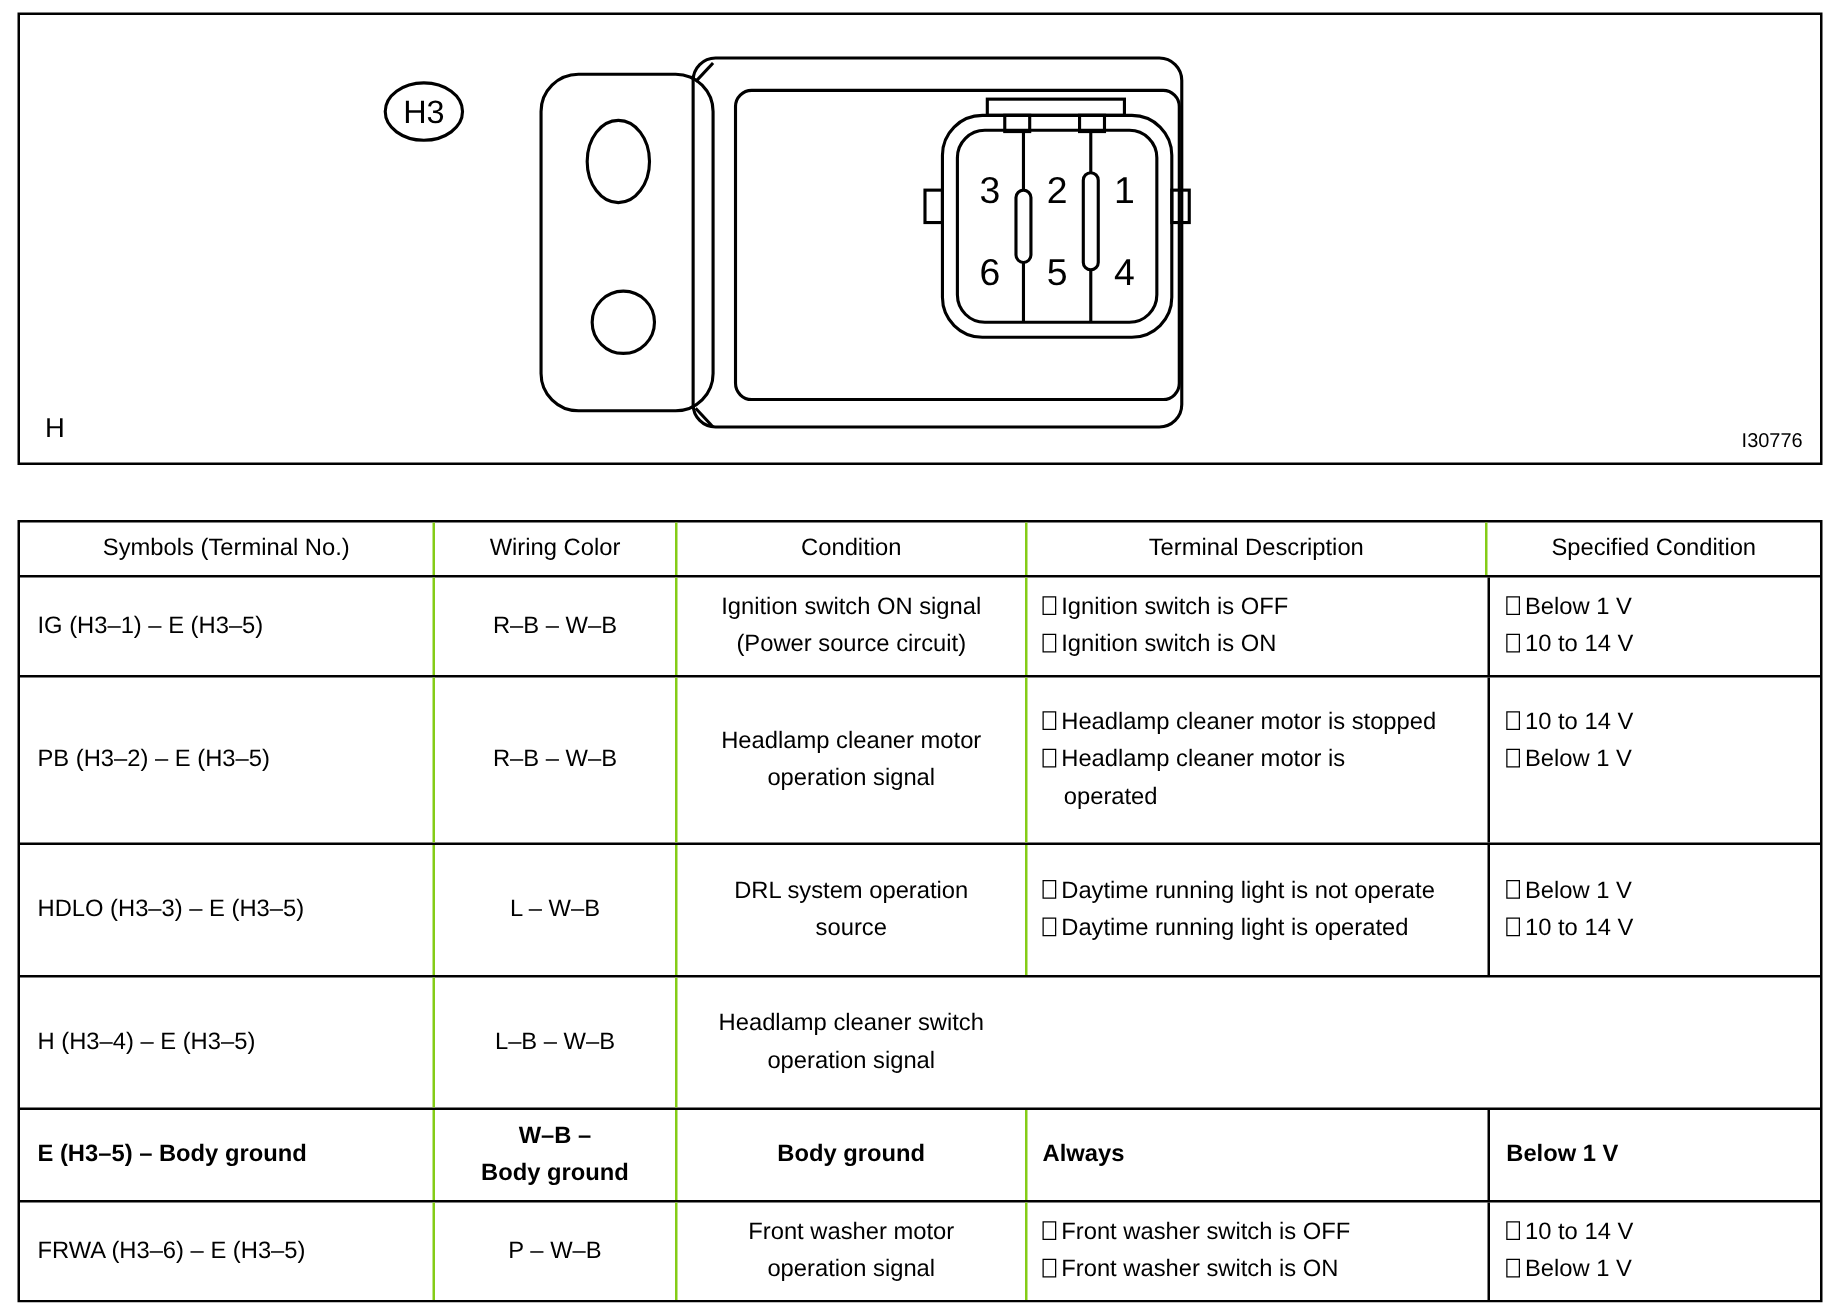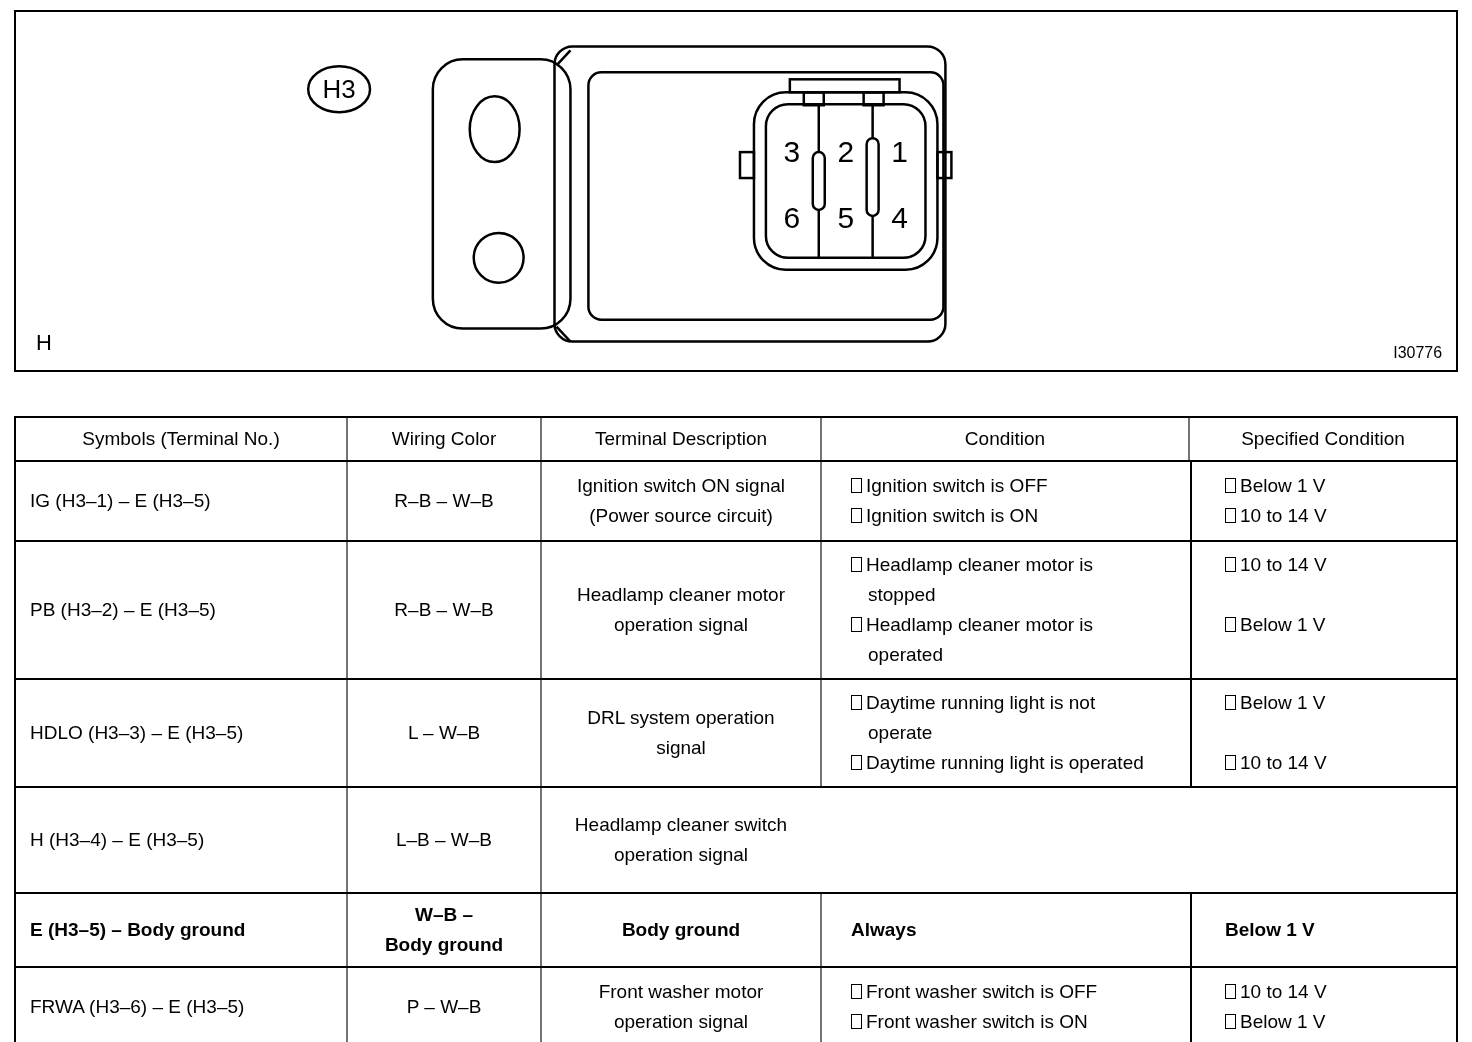--- a/index.html
+++ b/index.html
@@ -15,38 +15,38 @@
 
   
   .spec-table {
     margin-top:44px; border:2px solid #000;
     font-size:19px; line-height:30px;
   }
   .t-row { display:grid; }
   .t-row + .t-row { border-top:2px solid #000; }
   .t-head { grid-template-columns:330px 194px 280px 368px 1fr; min-height:42px; }
   .t-data { grid-template-columns:330px 194px 280px 1fr; }
-  .t-head > div + div, .t-data > div + div { border-left:2px solid #737373; }
+  .t-head > div + div, .t-data > div + div { border-left:2px solid #84cc16; }
   .hcell { display:flex; align-items:center; justify-content:center; text-align:center; padding:4px 6px; }
   .sym { display:flex; align-items:center; padding:6px 10px 6px 14px; }
   .wir, .desc {
     display:flex; flex-direction:column; align-items:center; justify-content:center;
     text-align:center; padding:6px 8px;
   }
   .grp { position:relative; }
   .pair-grid {
     position:relative; display:grid; grid-template-columns:368px 1fr;
     align-content:center; height:100%; box-sizing:border-box; padding:8px 0;
   }
   .pair-grid::before {
     content:""; position:absolute; left:368px; top:0; bottom:0; width:2px; background:#000;
   }
   .li { padding-left:17px; text-indent:-17px; }
-  .cond { padding-left:46px; padding-right:34px; }   
-  .spec { padding-left:32px; padding-right:8px;margin-left:20px; }    
+  .cond { padding-left:29px; padding-right:34px; }   
+  .spec { padding-left:32px; padding-right:8px; }    
   .bullet {
     display:inline-block; width:9px; height:13px; border:1.5px solid #000;
     margin-right:4px; vertical-align:-1px; text-indent:0;
   }
   
   .t-data:nth-child(2) { min-height:78px; }
   .t-data:nth-child(3) { min-height:132px; }
   .t-data:nth-child(4) { min-height:104px; }
   .t-data:nth-child(5) { min-height:104px; }
   .t-data:nth-child(6) { min-height:72px;font-weight:bold; }
@@ -91,22 +91,22 @@
       <text x="324" y="86" fill="#000" font-size="26" text-anchor="middle">H3</text>
       <text x="20" y="338" fill="#000" font-size="22">H</text>
       <text x="1430" y="346" fill="#000" font-size="16" text-anchor="end">I30776</text>
     </svg>
   </div>
 
   <div class="spec-table">
       <div class="t-row t-head">
         <div class="hcell">Symbols (Terminal No.)</div>
         <div class="hcell">Wiring Color</div>
+        <div class="hcell">Condition</div>
         <div class="hcell">Terminal Description</div>
-        <div class="hcell">Condition</div>
         <div class="hcell">Specified Condition</div>
       </div>
       <div class="t-row t-data">
         <div class="sym">IG (H3–1) – E (H3–5)</div>
         <div class="wir">
           <div>R–B – W–B</div>
         </div>
         <div class="desc">
           <div>Ignition switch ON signal</div>
           <div>(Power source circuit)</div>
@@ -138,21 +138,21 @@
           </div>
         </div>
       </div>
       <div class="t-row t-data">
         <div class="sym">HDLO (H3–3) – E (H3–5)</div>
         <div class="wir">
           <div>L – W–B</div>
         </div>
         <div class="desc">
           <div>DRL system operation</div>
-          <div>signal</div>
+          <div>source</div>
         </div>
         <div class="grp">
           <div class="pair-grid">
             <div class="li cond"><span class="bullet"></span>Daytime running light is not operate</div>
             <div class="li spec"><span class="bullet"></span>Below 1 V</div>
             <div class="li cond"><span class="bullet"></span>Daytime running light is operated</div>
             <div class="li spec"><span class="bullet"></span>10 to 14 V</div>
           </div>
         </div>
       </div>

